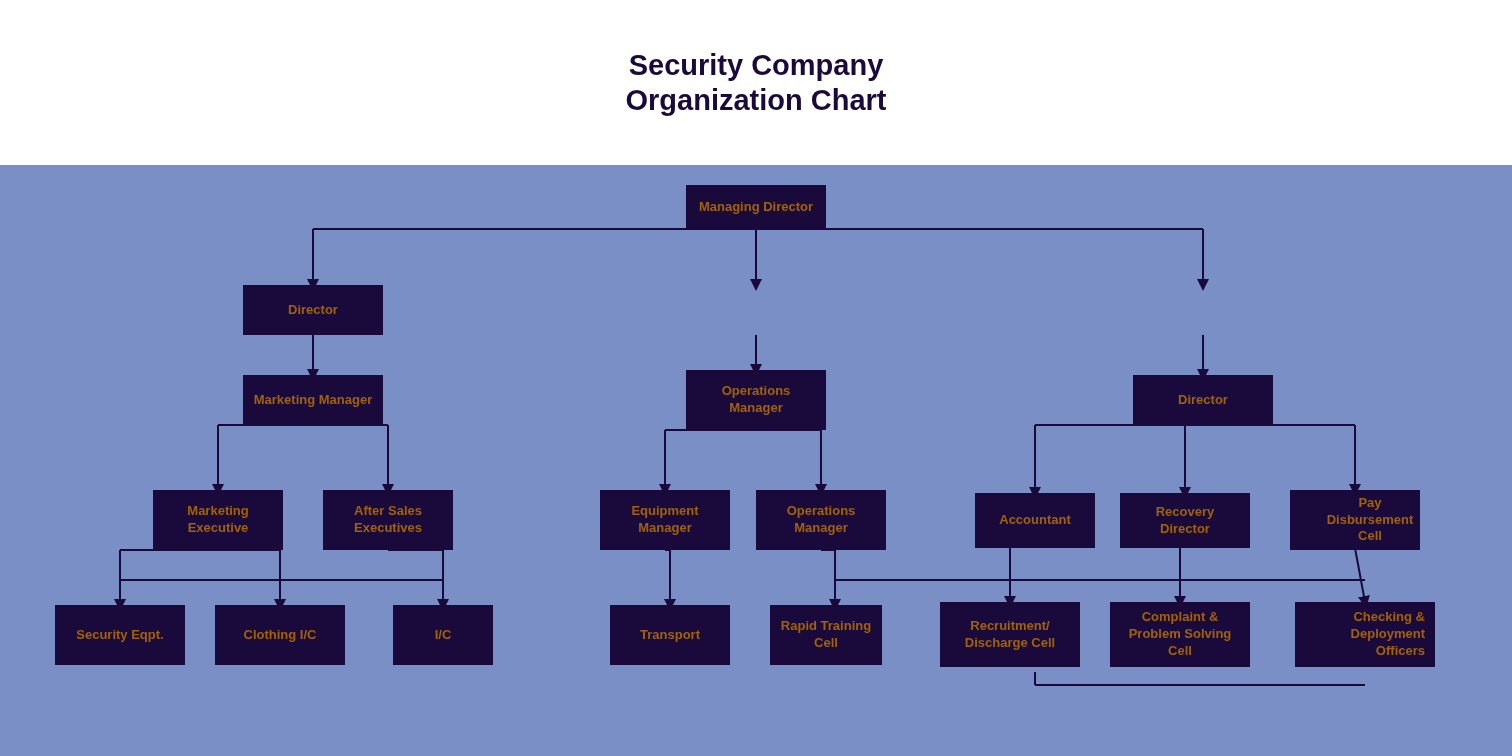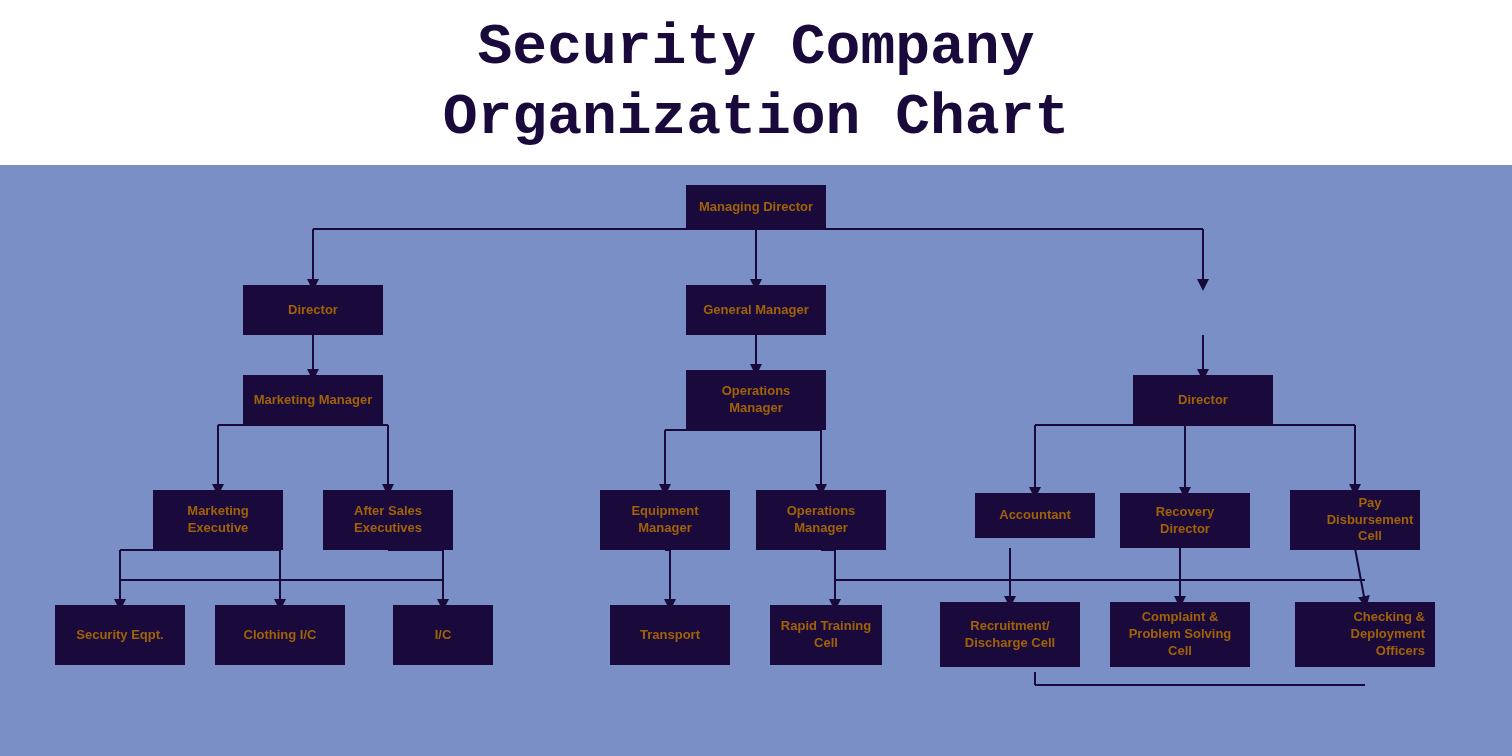--- a/index.html
+++ b/index.html
@@ -12,26 +12,26 @@
     }
     .top-section {
       background: #ffffff;
       width: 100%;
       height: 165px;
       display: flex;
       align-items: center;
       justify-content: center;
     }
     .title {
-      font-size: 58px;
+      font-size: 29px;
       font-weight: 900;
       color: #1a0a3c;
       text-align: center;
       line-height: 1.2;
-      font-family: Liberation Mono, monospace;
+      font-family: Liberation Sans, sans-serif;
     }
     .chart-section {
       background: #7b8fc7;
       width: 100%;
       height: 591px;
       position: relative;
       overflow: hidden;
     }
     svg.lines {
       position: absolute;
@@ -63,21 +63,21 @@
     .node-fm { width: 140px; height: 50px; left: 1133px; top: 120px; }
     
     .node-mm { width: 140px; height: 50px; left: 243px; top: 210px; }
     .node-om1 { width: 140px; height: 60px; left: 686px; top: 205px; }
     .node-director-r { width: 140px; height: 50px; left: 1133px; top: 210px; }
     
     .node-me { width: 130px; height: 60px; left: 153px; top: 325px; }
     .node-ase { width: 130px; height: 60px; left: 323px; top: 325px; }
     .node-eqm { width: 130px; height: 60px; left: 600px; top: 325px; }
     .node-om2 { width: 130px; height: 60px; left: 756px; top: 325px; }
-    .node-acc { width: 120px; height: 45px; left: 975px; top: 328px; }
+    .node-acc { width: 120px; height: 55px; left: 975px; top: 328px; }
     .node-ro { width: 130px; height: 55px; left: 1120px; top: 328px; }
     .node-pdc { width: 130px; height: 60px; left: 1290px; top: 325px; padding-left: 38px; }
     
     .node-seqpt { width: 130px; height: 60px; left: 55px; top: 440px; text-align: center; }
     .node-clothing { width: 130px; height: 60px; left: 215px; top: 440px; }
     .node-ic { width: 100px; height: 60px; left: 393px; top: 440px; }
     .node-transport { width: 120px; height: 60px; left: 610px; top: 440px; }
     .node-rtc { width: 112px; height: 60px; left: 770px; top: 440px; }
     .node-rdc { width: 140px; height: 65px; left: 940px; top: 437px; }
     .node-cpsc { width: 140px; height: 65px; left: 1110px; top: 437px; }
@@ -164,23 +164,20 @@
     <line x1="120" y1="415" x2="443" y2="415" stroke="#1a0a3c" stroke-width="2"></line>
     <line x1="835" y1="415" x2="1365" y2="415" stroke="#1a0a3c" stroke-width="2"></line>
   </svg>
 
   <div class="node node-md">
     <span>Managing Director</span>
   </div>
   <div class="node node-director-l">
     <span>Director</span>
   </div>
-  <div class="node node-gm">
-    <span>General Manager</span>
-  </div>
   <div class="node node-mm">
     <span>Marketing Manager</span>
   </div>
   <div class="node node-om1">
     <span>Operations Manager</span>
   </div>
   <div class="node node-director-r">
     <span>Director</span>
   </div>
   <div class="node node-me">

